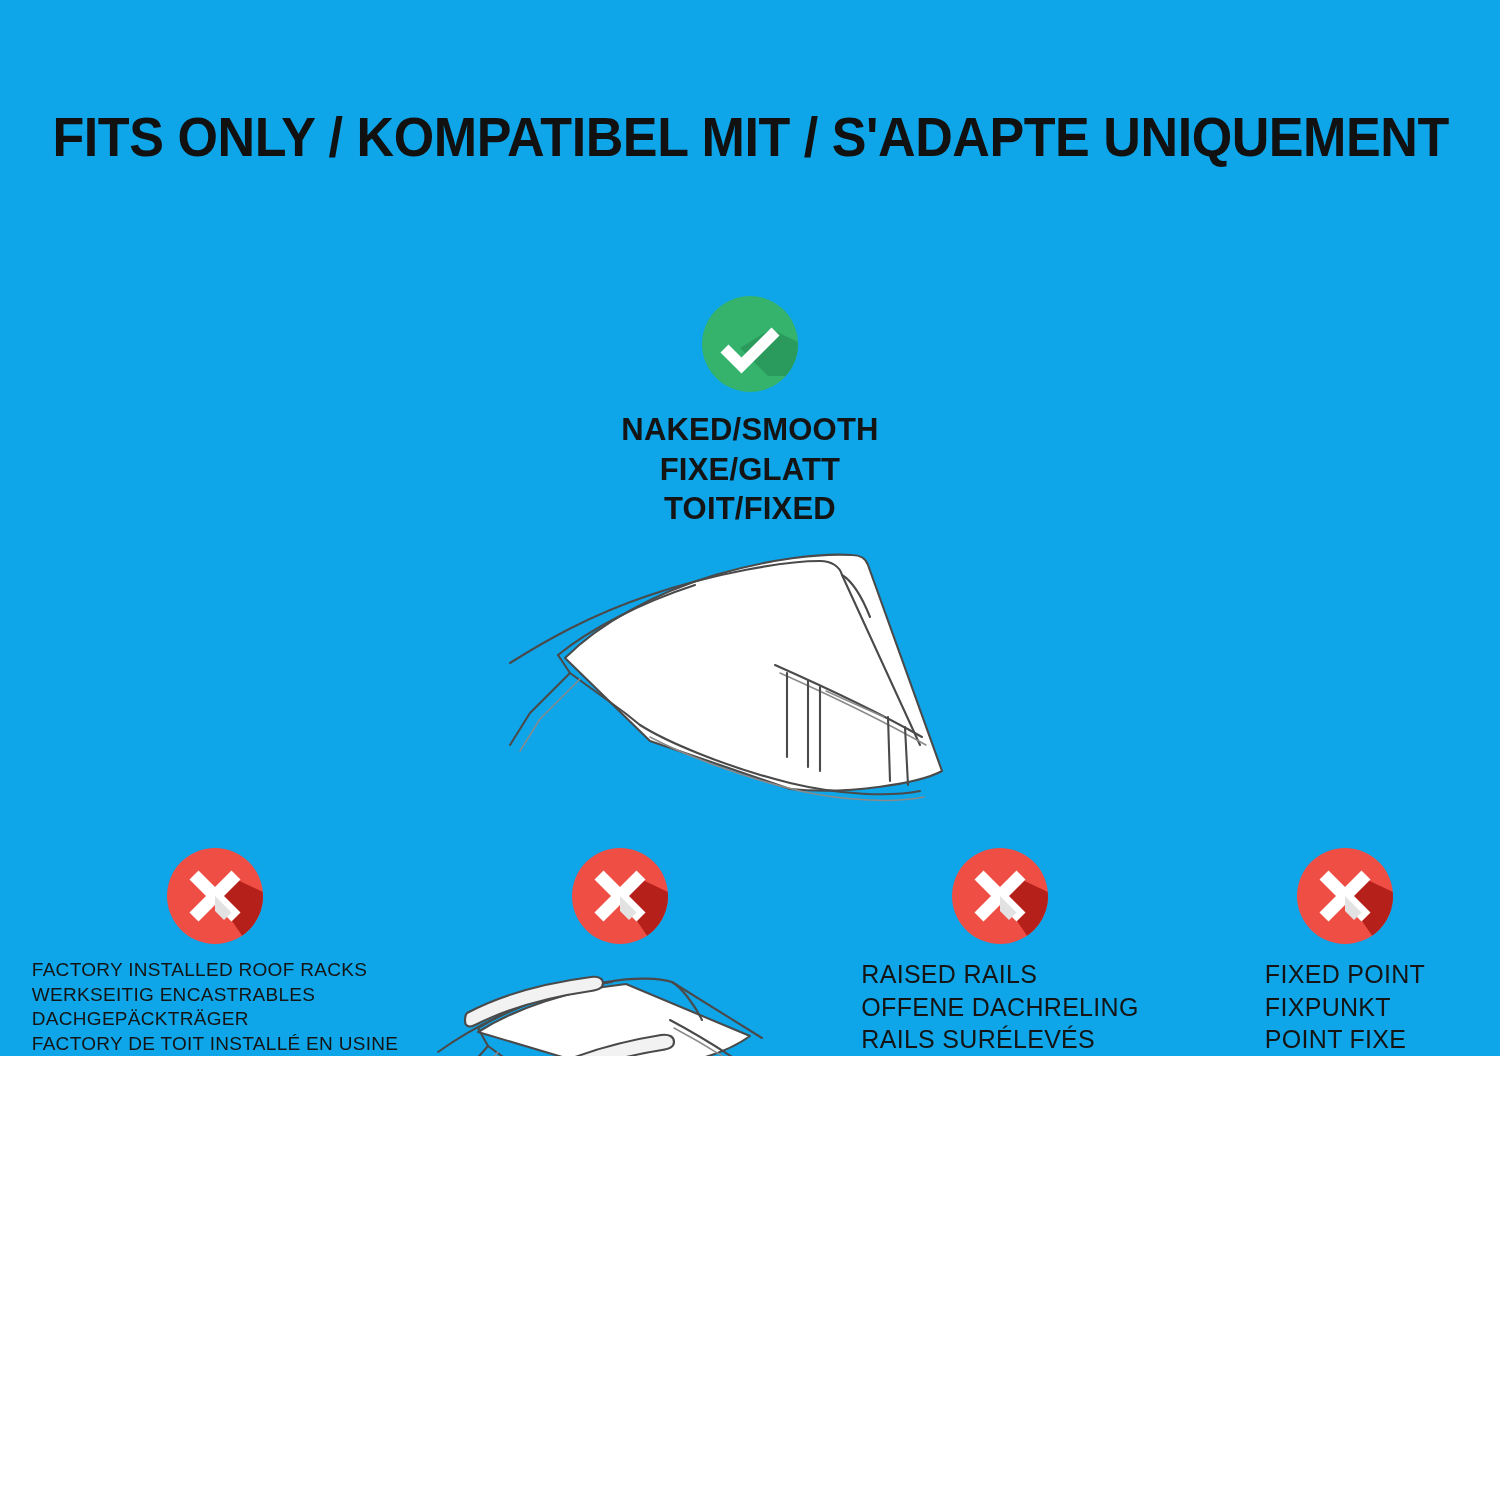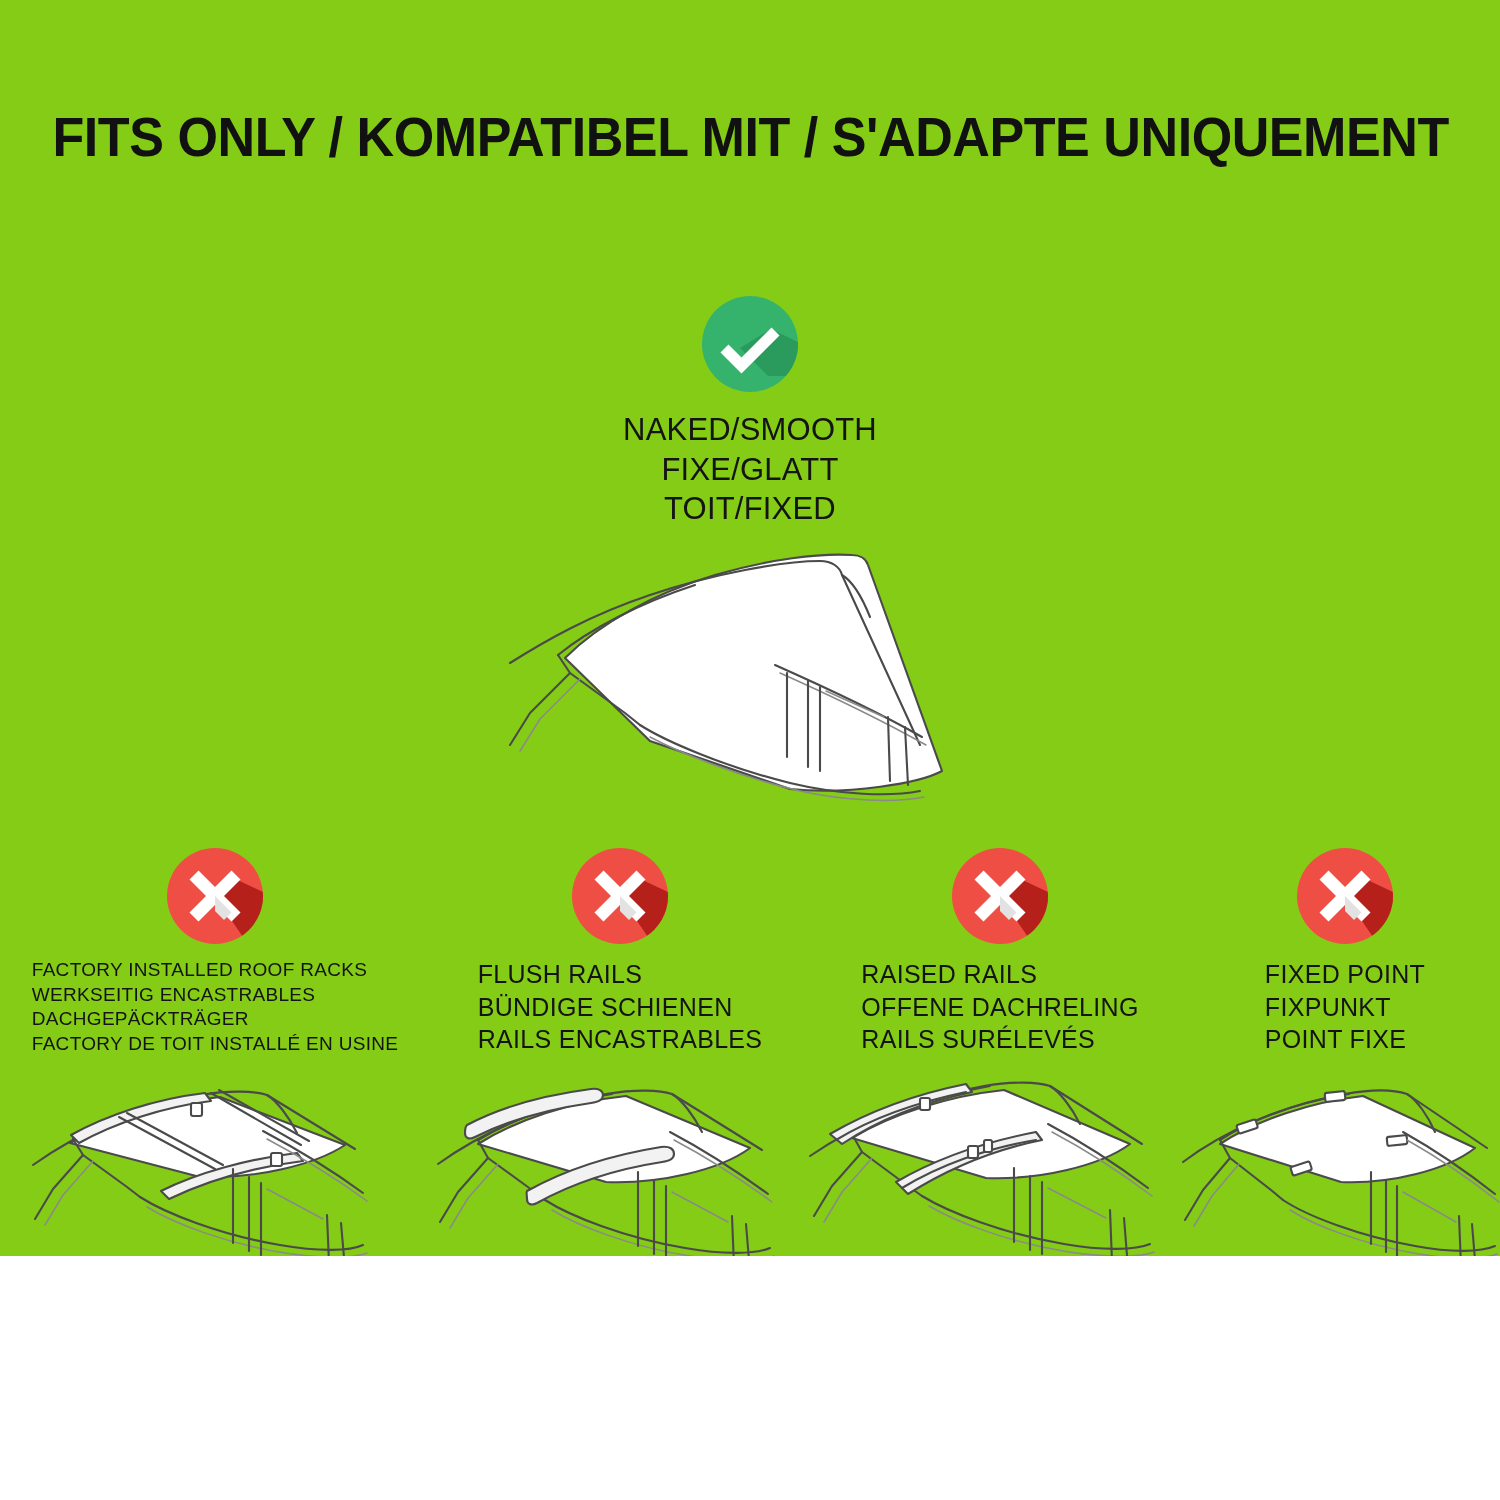--- a/index.html
+++ b/index.html
@@ -3,22 +3,22 @@
 <meta charset="utf-8">
 <style>
   html, body {
     margin: 0;
     padding: 0;
     background: #ffffff;
   }
   #page {
     position: relative;
     width: 1500px;
-    height: 1256px;
-    background: #84cc16;
+    height: 1056px;
+    background: #0ea5e9;
     overflow: hidden;
     font-family: "Liberation Sans", sans-serif;
     color: #1a1a1a;
   }
 
   
   #title {
     position: absolute;
     top: 104px;
     left: 0;
@@ -54,21 +54,21 @@
   }
   .icon-circle.green { background: #35b36d; }
   .icon-circle.red   { background: #ef4e44; }
   .icon-circle svg { position: absolute; inset: 0; width: 100%; height: 100%; }
 
   .hero-caption {
     margin-top: 18px;
     text-align: center;
     font-size: 31px;
     line-height: 1.28;
-    font-weight: 400;
+    font-weight: 700;
     letter-spacing: 0.2px;
     color: #141414;
   }
   .hero-caption div { white-space: nowrap; }
 
   #hero-art {
     margin-top: 16px;
     width: 520px;
     height: 260px;
   }
@@ -235,25 +235,20 @@
 
     <div class="col c1">
       <div class="icon-circle red">
         <svg viewBox="0 0 96 96" aria-hidden="true">
           <path d="M48 48 L78 92 L96 92 L96 44 L62 28 Z" fill="#b5201a"></path>
           <path d="M31.5 22.5 L48 39 L64.5 22.5 L73.5 31.5 L57 48 L73.5 64.5 L64.5 73.5
                    L48 57 L31.5 73.5 L22.5 64.5 L39 48 L22.5 31.5 Z" fill="#ffffff"></path>
           <path d="M48 48 L64.5 64.5 L57 72 L48 63 Z" fill="#e2e2e2"></path>
         </svg>
       </div>
-      <div class="col-caption">
-        <div>FLUSH RAILS</div>
-        <div>BÜNDIGE SCHIENEN</div>
-        <div>RAILS ENCASTRABLES</div>
-      </div>
       <svg class="col-art" viewBox="0 0 400 215">
         <path class="fill-white" d="M58 66 C96 42 150 24 206 18 L330 70 C300 92 240 106 186 104 Z"></path>
         <path class="line" d="M18 86 C60 56 118 28 186 16 C216 11 240 12 252 16 L342 72"></path>
         <path class="line" d="M58 62 C95 40 140 24 192 16"></path>
         <path class="line" d="M58 62 L68 80 L112 112 L125 122"></path>
         <path class="line" d="M125 122 C150 138 205 160 265 170 C305 177 336 176 350 170"></path>
         <path class="line-thin" d="M132 132 C158 148 212 169 270 178 C310 184 342 183 354 178"></path>
         <path class="line" d="M252 16 C262 22 274 38 282 54"></path>
 
         <path class="fill-light" d="M44 44 C78 26 122 14 168 8 C176 7 180 10 180 14 C180 18 176 21 168 22

